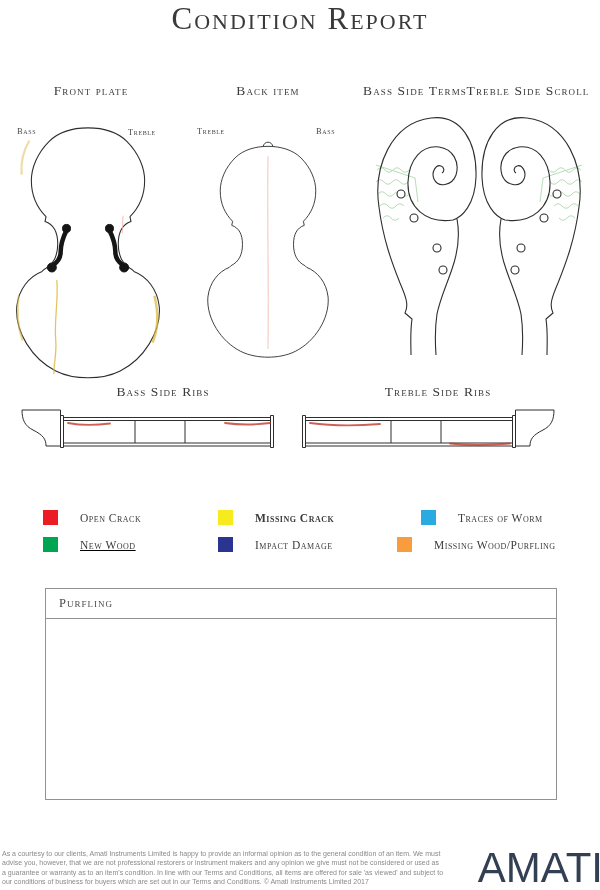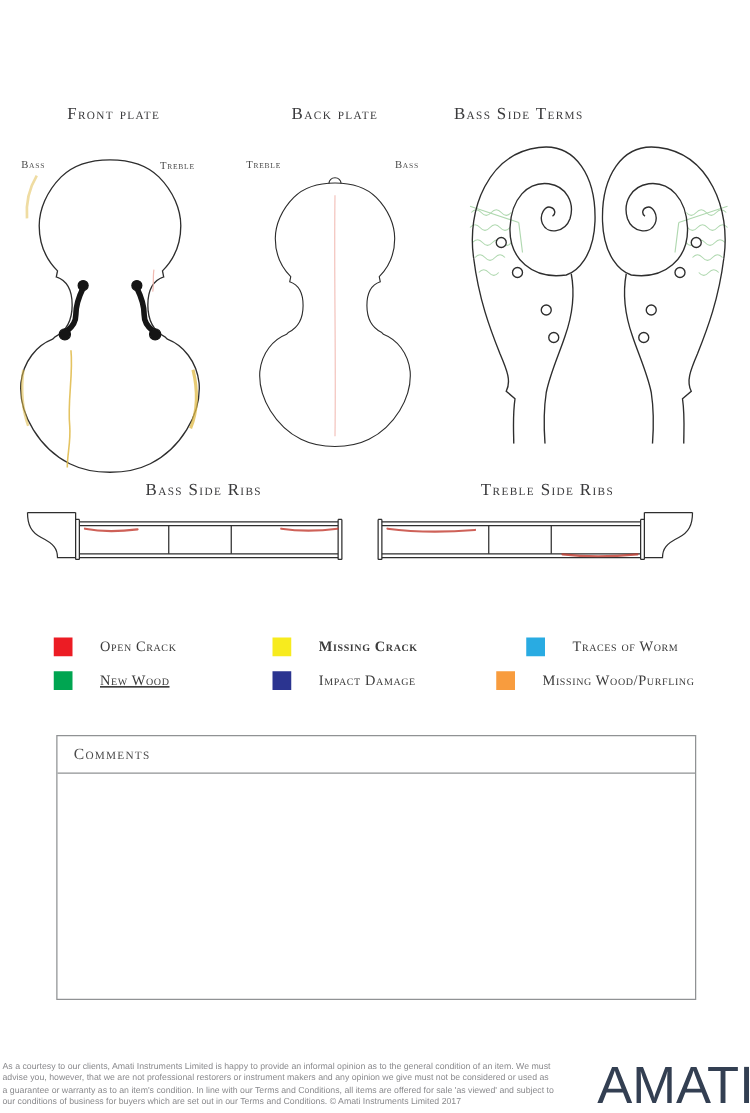--- a/index.html
+++ b/index.html
@@ -76,24 +76,26 @@
         <path d="M40.5,8 V45.5"></path>
           <path d="M43.5,13.5 V45.5"></path>
         <path d="M40.5,13.5 H43.5 M40.5,45.5 H43.5"></path>
         <path d="M250.5,13.5 V45.5 M253.5,13.5 V45.5 M250.5,13.5 H253.5 M250.5,45.5 H253.5"></path>
         <path d="M43.5,15.5 H250.5 M43.5,18.5 H250.5 M43.5,41 H250.5 M43.5,44 H250.5"></path>
         <path d="M115,18.5 V41 M165,18.5 V41"></path>
       </g>
     </defs>
   </svg>
 
+  <div class="title">Condition Report</div>
 
   <div class="sec-label" style="left:8px;top:83px;width:166px;">Front plate</div>
-  <div class="sec-label" style="left:198px;top:83px;width:140px;">Back plate</div>
+  <div class="sec-label" style="left:198px;top:83px;width:140px;">Back item</div>
   <div class="sec-label" style="left:355px;top:83px;width:120px;">Bass Side Terms</div>
+  <div class="sec-label" style="left:458px;top:83px;width:140px;">Treble Side Scroll</div>
 
   <div class="side-label" style="left:17px;top:126px;">Bass</div>
   <div class="side-label" style="left:128px;top:127px;">Treble</div>
   <svg class="diagram" style="left:5px;top:112px;" width="166" height="268" viewBox="0 0 170 270">
     <use href="#plate-outline"></use>
     <g stroke="var(--mark-yellow)" fill="none">
       <path stroke-width="2.2" opacity=".5" d="M25,27 C19,37 16,49 17,62"></path>
       <path stroke-width="1.3" opacity=".85" d="M53,170 C55,190 50,212 52,232 C53,245 50,255 50,266"></path>
       <path stroke-width="2.2" opacity=".55" d="M14,186 C12,202 13,218 18,232"></path>
       <path stroke-width="2.6" opacity=".75" d="M153,186 C157,202 157,220 151,234"></path>
@@ -165,21 +167,21 @@
     <span class="swatch" style="background-color: rgb(43, 52, 144);"></span>
     <span class="legend-label">Impact Damage</span>
   </div>
   <div class="legend-item" style="left:397px;top:537px;">
     <span class="swatch" style="background-color: rgb(248, 156, 62);"></span>
     <span class="legend-label">Missing Wood/Purfling</span>
   </div>
 
   <div class="comments-box">
     <div class="comments-header">
-      <span class="comments-label">Comments</span>
+      <span class="comments-label">Purfling</span>
     </div>
     <div class="comments-input"></div>
   </div>
 
   <div class="footer-text">
     <span>As a courtesy to our clients, Amati Instruments Limited is happy to provide an informal opinion as to the general condition of an item. We must</span>
     <span>advise you, however, that we are not professional restorers or instrument makers and any opinion we give must not be considered or used as</span>
     <span>a guarantee or warranty as to an item's condition. In line with our Terms and Conditions, all items are offered for sale 'as viewed' and subject to</span>
     <span>our conditions of business for buyers which are set out in our Terms and Conditions. © Amati Instruments Limited 2017</span>
   </div>

